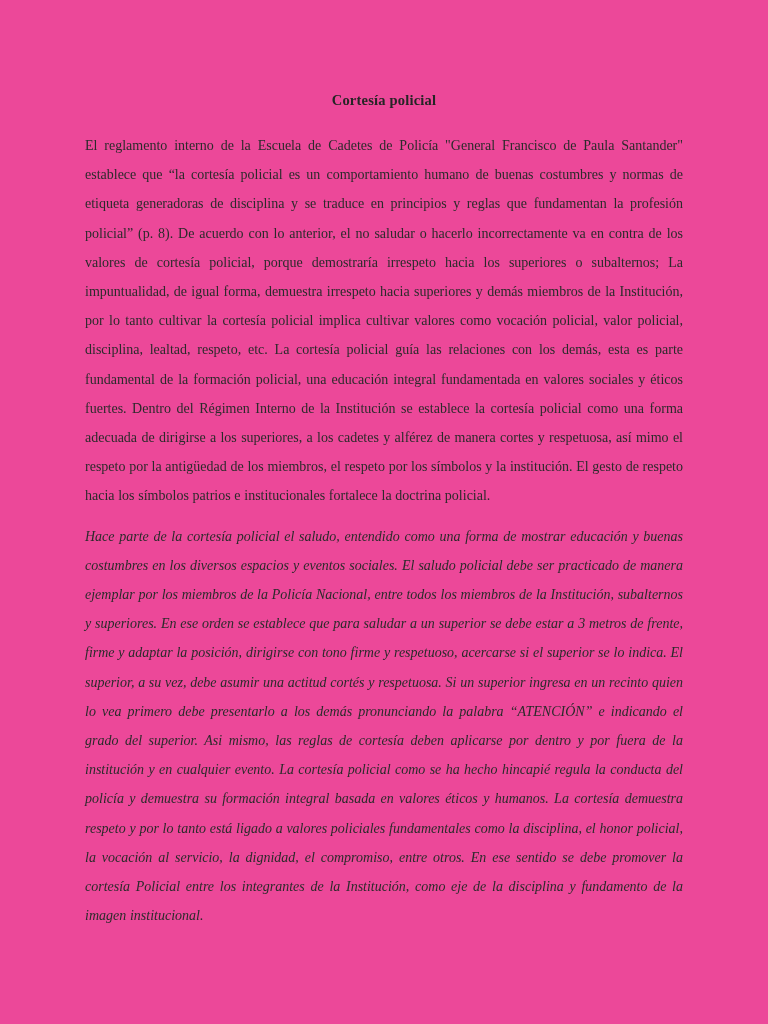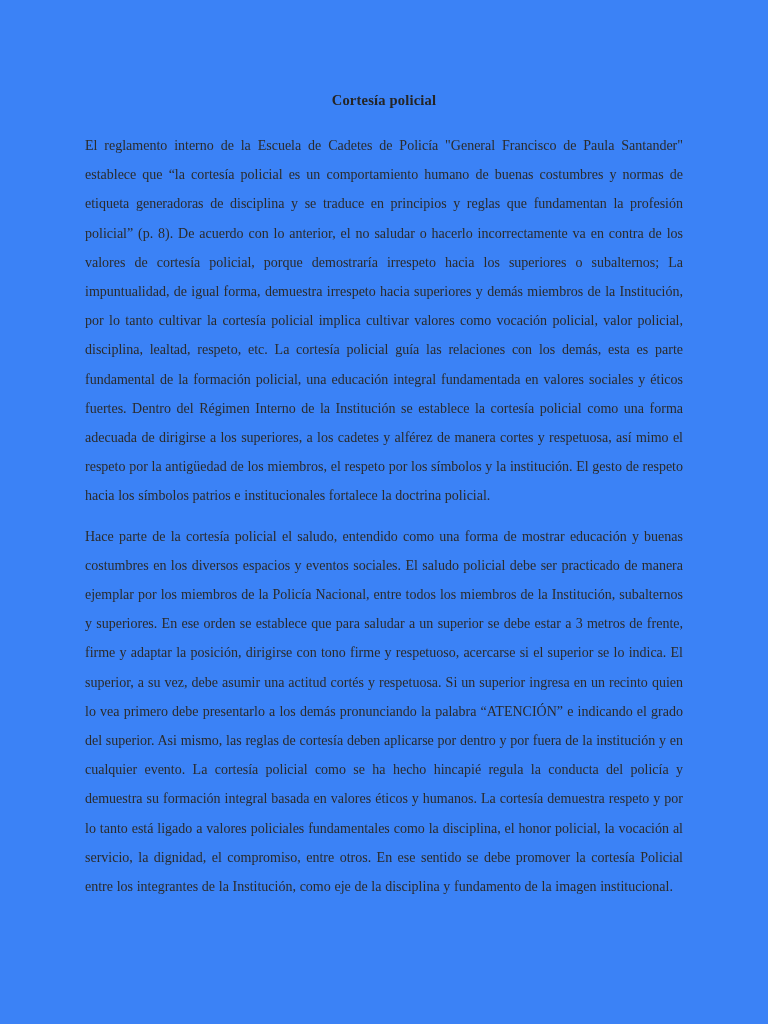--- a/index.html
+++ b/index.html
@@ -12,21 +12,21 @@
     height: 1024px;
     overflow: hidden;
     font-family: "Liberation Serif", "DejaVu Serif", serif;
     color: #2b2b2b;
     -webkit-font-smoothing: none;
   }
   #page {
     position: relative;
     width: 768px;
     height: 1024px;
-    background: #3b82f6;
+    background: #ec4899;
     box-sizing: border-box;
   }
   .doc-body {
     position: absolute;
     left: 85px;
     top: 86px;
     width: 598px;
   }
   .doc-title {
     font-size: 14.5px;
@@ -41,20 +41,21 @@
     font-size: 14px;
     line-height: 29.2px;
     text-align: justify;
     text-justify: inter-word;
     margin: 0 0 11px 0;
     color: #2b2b2b;
     word-spacing: 0.2px;
   }
   .doc-paragraph:last-child {
     margin-bottom: 16px;
+    font-style: italic;
   }
 </style>
 </head>
 <body>
 
 <div id="page">
   <div class="doc-body">
 
     <h1 class="doc-title">Cortesía policial</h1>
 

